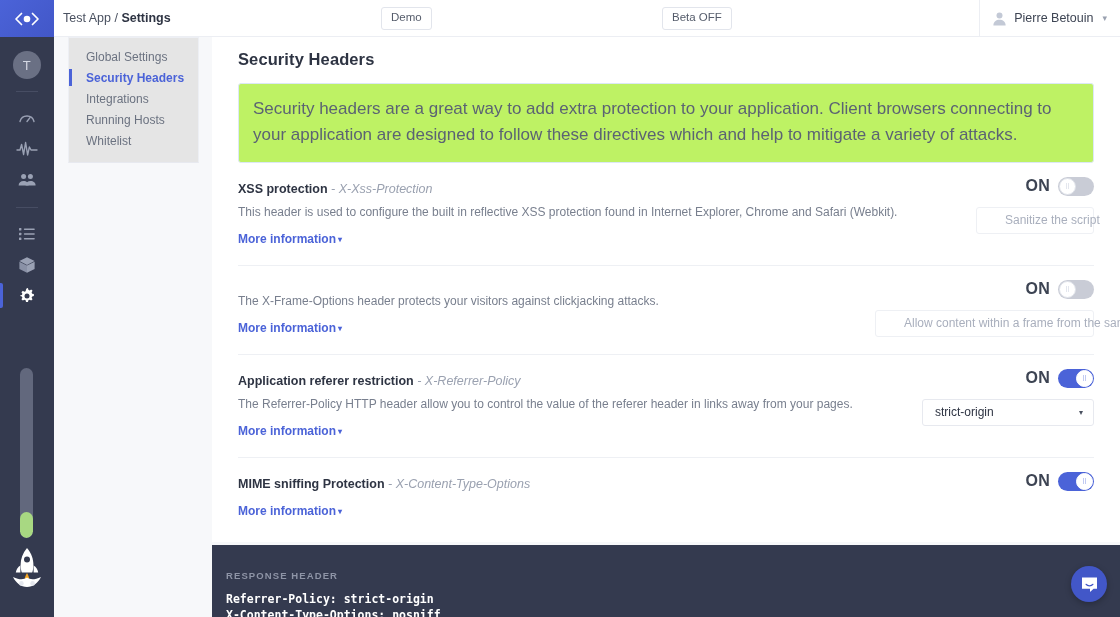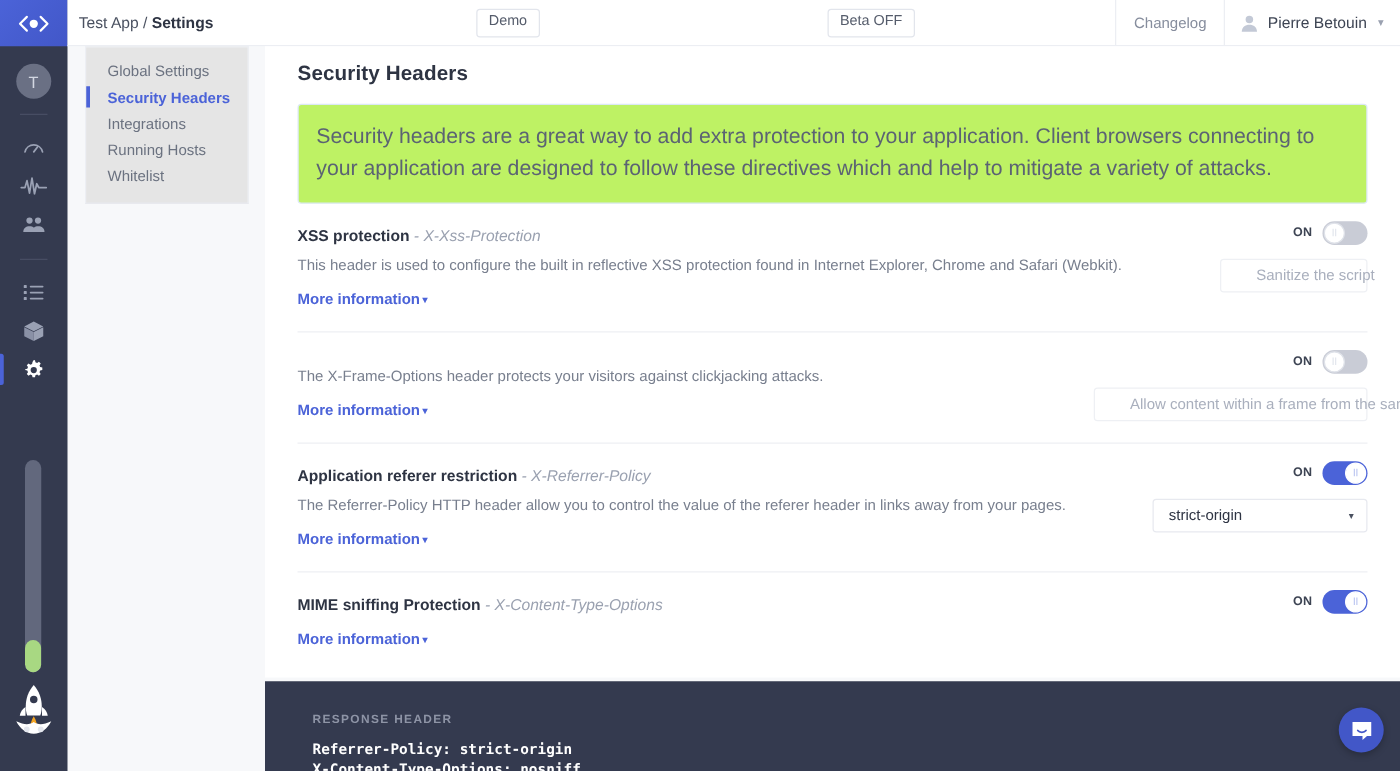--- a/index.html
+++ b/index.html
@@ -128,21 +128,21 @@
   .more {
     display: inline-block; margin-top: 13px; font-size: 12px;
     color: #4b63d8; font-weight: bold;
   }
   .more .caret { font-size: 8px; margin-left: 2px; position: relative; top: -1px; }
 
   .toggle-wrap {
     position: absolute; right: 0; top: 14px;
     display: flex; align-items: center; gap: 8px;
   }
-  .toggle-label { font-size: 10px; font-weight: bold; color: #3d4453; letter-spacing: .3px; }
+  .toggle-label { font-size: 16px; font-weight: bold; color: #3d4453; letter-spacing: .3px; }
   .toggle {
     position: relative; width: 36px; height: 19px; border-radius: 10px;
     background: #c9ccd6;
   }
   .toggle .knob {
     position: absolute; top: 1px; left: 1px; width: 17px; height: 17px;
     border-radius: 50%; background: #fff; border: 1px solid #dfe2e9;
     display: flex; align-items: center; justify-content: center; gap: 1.5px;
   }
   .toggle .knob span { width: 1px; height: 6px; background: #e4e7ee; display: block; }
@@ -157,21 +157,21 @@
     padding: 0 10px 0 12px; white-space: nowrap;
   }
   .select .sv { flex: 1; }
   .select .caret { font-size: 8px; color: #4a5160; margin-left: 22px; }
   .select.disabled { color: #a9afbd; border-color: #eef0f4; padding-left: 28px; }
   .select.disabled .caret { color: #b6bbc7; }
 
   
   .footer {
     position: absolute; left: 212px; top: 545px; width: 908px; height: 72px;
-    background: #343a4f; padding: 25px 0 0 38px;
+    background: #343a4f; padding: 25px 0 0 14px;
   }
   .footer-label {
     font-size: 9.5px; color: #8e94a6; letter-spacing: 1.1px; font-weight: bold;
   }
   .footer-code {
     margin-top: 10px; font-family: "DejaVu Sans Mono", monospace;
     font-size: 11.5px; color: #fff; font-weight: bold; line-height: 1.42;
     white-space: pre;
   }
 
@@ -273,21 +273,20 @@
 
   <div class="topbar">
     <div class="crumb">
       <span>Test App /</span>
       <b>Settings</b>
     </div>
     <div class="pill tb-demo">Demo</div>
     <div class="pill tb-beta">Beta OFF</div>
 
     <div class="tb-right">
-      <div class="tb-changelog">Changelog</div>
       <div class="tb-user">
         <svg width="15" height="15" viewBox="0 0 15 15">
           <circle cx="7.5" cy="4.6" r="3" fill="#c3c9d6"></circle>
           <path d="M1.4 14.4 c0-3.6 2.8-5.6 6.1-5.6 s6.1 2 6.1 5.6 z" fill="#c3c9d6"></path>
         </svg>
         <span>Pierre Betouin</span>
         <span class="chev">▾</span>
       </div>
     </div>
   </div>

